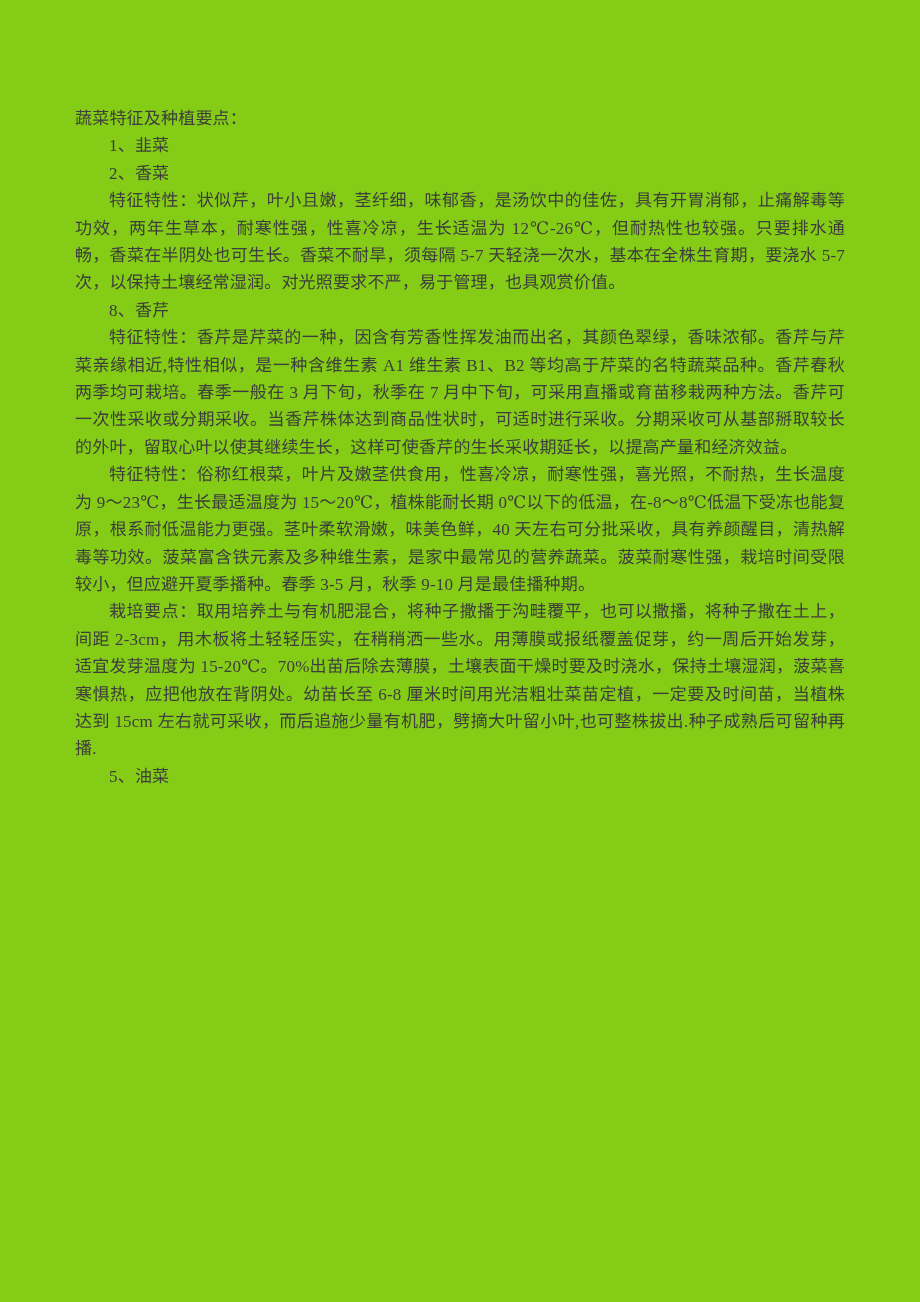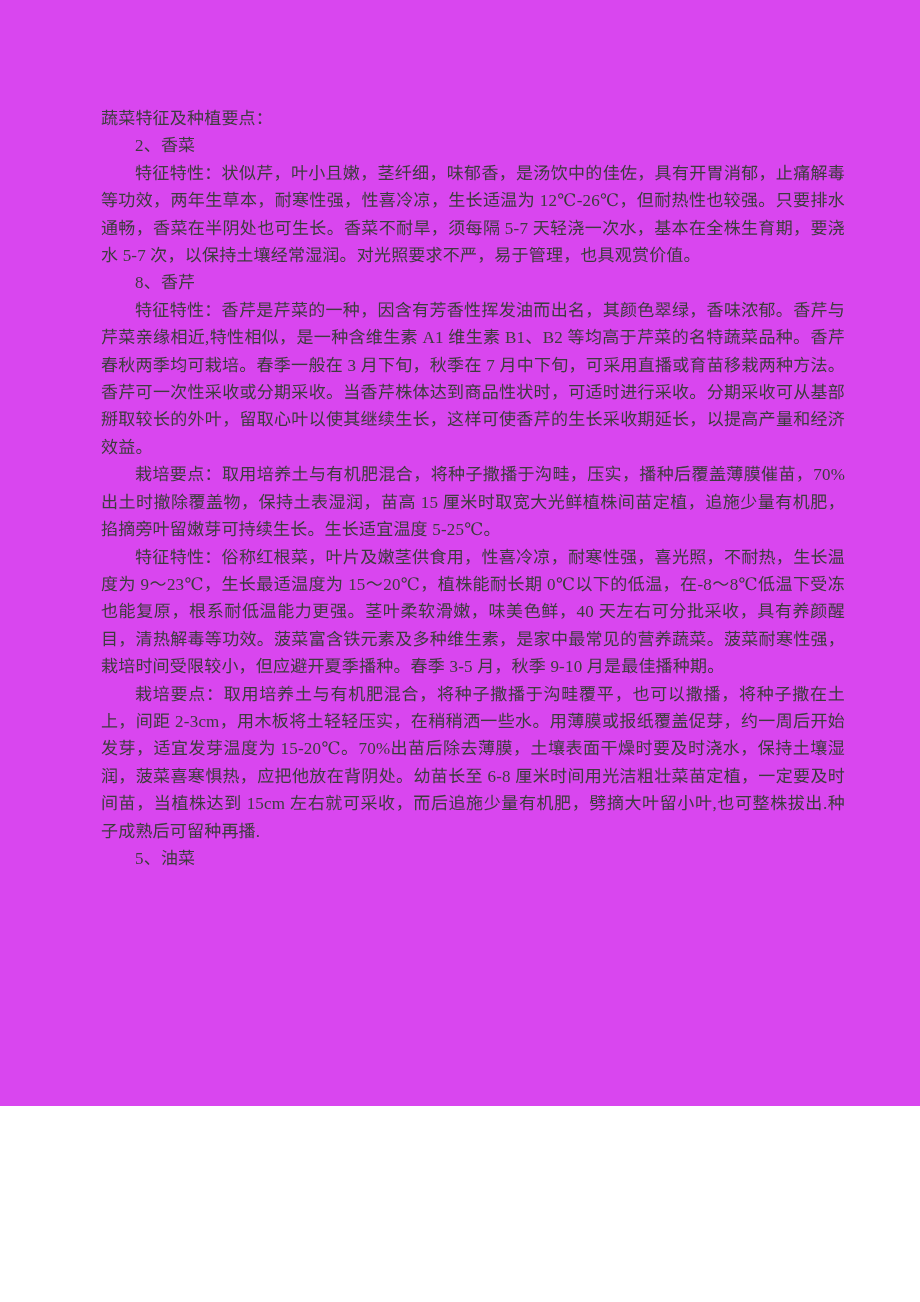--- a/index.html
+++ b/index.html
@@ -9,23 +9,23 @@
   }
   body {
     width: 920px;
     height: 1302px;
     overflow: hidden;
     font-family: "Liberation Serif", "DejaVu Serif", serif;
   }
   .doc-page {
     box-sizing: border-box;
     width: 920px;
-    height: 1106px;
-    padding: 105px 75px 0 101px;
-    background: #d946ef;
+    height: 1302px;
+    padding: 105px 75px 0 75px;
+    background: #84cc16;
   }
   .doc-title,
   .sec-heading,
   .doc-para {
     margin: 0;
     font-size: 17px;
     line-height: 27.4px;
     color: #3d3d3d;
     text-align: justify;
     letter-spacing: 0.2px;
@@ -40,31 +40,31 @@
   }
 </style>
 </head>
 <body>
 
 <div class="doc-page">
 
   <p class="doc-title">蔬菜特征及种植要点：</p>
 
   <section>
+    <p class="sec-heading">1、韭菜</p>
   </section>
 
   <section>
     <p class="sec-heading">2、香菜</p>
     <p class="doc-para">特征特性：状似芹，叶小且嫩，茎纤细，味郁香，是汤饮中的佳佐，具有开胃消郁，止痛解毒等功效，两年生草本，耐寒性强，性喜冷凉，生长适温为 12℃-26℃，但耐热性也较强。只要排水通畅，香菜在半阴处也可生长。香菜不耐旱，须每隔 5-7 天轻浇一次水，基本在全株生育期，要浇水 5-7 次，以保持土壤经常湿润。对光照要求不严，易于管理，也具观赏价值。</p>
   </section>
 
   <section>
     <p class="sec-heading">8、香芹</p>
     <p class="doc-para">特征特性：香芹是芹菜的一种，因含有芳香性挥发油而出名，其颜色翠绿，香味浓郁。香芹与芹菜亲缘相近,特性相似，是一种含维生素 A1 维生素 B1、B2 等均高于芹菜的名特蔬菜品种。香芹春秋两季均可栽培。春季一般在 3 月下旬，秋季在 7 月中下旬，可采用直播或育苗移栽两种方法。香芹可一次性采收或分期采收。当香芹株体达到商品性状时，可适时进行采收。分期采收可从基部掰取较长的外叶，留取心叶以使其继续生长，这样可使香芹的生长采收期延长，以提高产量和经济效益。</p>
-    <p class="doc-para">栽培要点：取用培养土与有机肥混合，将种子撒播于沟畦，压实，播种后覆盖薄膜催苗，70%出土时撤除覆盖物，保持土表湿润，苗高 15 厘米时取宽大光鲜植株间苗定植，追施少量有机肥，掐摘旁叶留嫩芽可持续生长。生长适宜温度 5-25℃。</p>
   </section>
 
   <section>
     <p class="doc-para">特征特性：俗称红根菜，叶片及嫩茎供食用，性喜冷凉，耐寒性强，喜光照，不耐热，生长温度为 9～23℃，生长最适温度为 15～20℃，植株能耐长期 0℃以下的低温，在-8～8℃低温下受冻也能复原，根系耐低温能力更强。茎叶柔软滑嫩，味美色鲜，40 天左右可分批采收，具有养颜醒目，清热解毒等功效。菠菜富含铁元素及多种维生素，是家中最常见的营养蔬菜。菠菜耐寒性强，栽培时间受限较小，但应避开夏季播种。春季 3-5 月，秋季 9-10 月是最佳播种期。</p>
     <p class="doc-para">栽培要点：取用培养土与有机肥混合，将种子撒播于沟畦覆平，也可以撒播，将种子撒在土上，间距 2-3cm，用木板将土轻轻压实，在稍稍洒一些水。用薄膜或报纸覆盖促芽，约一周后开始发芽，适宜发芽温度为 15-20℃。70%出苗后除去薄膜，土壤表面干燥时要及时浇水，保持土壤湿润，菠菜喜寒惧热，应把他放在背阴处。幼苗长至 6-8 厘米时间用光洁粗壮菜苗定植，一定要及时间苗，当植株达到 15cm 左右就可采收，而后追施少量有机肥，劈摘大叶留小叶,也可整株拔出.种子成熟后可留种再播.</p>
   </section>
 
   <section>
     <p class="sec-heading">5、油菜</p>
 

